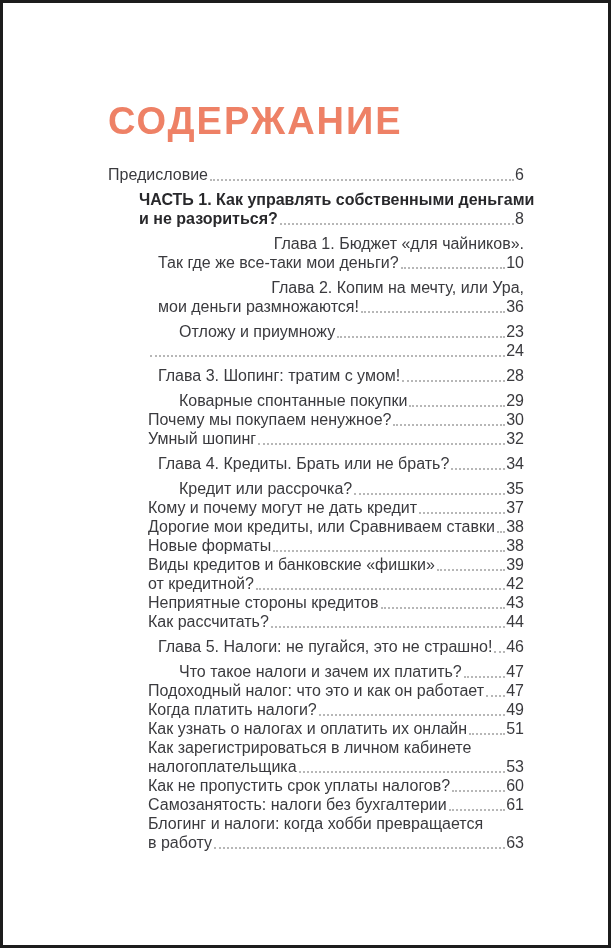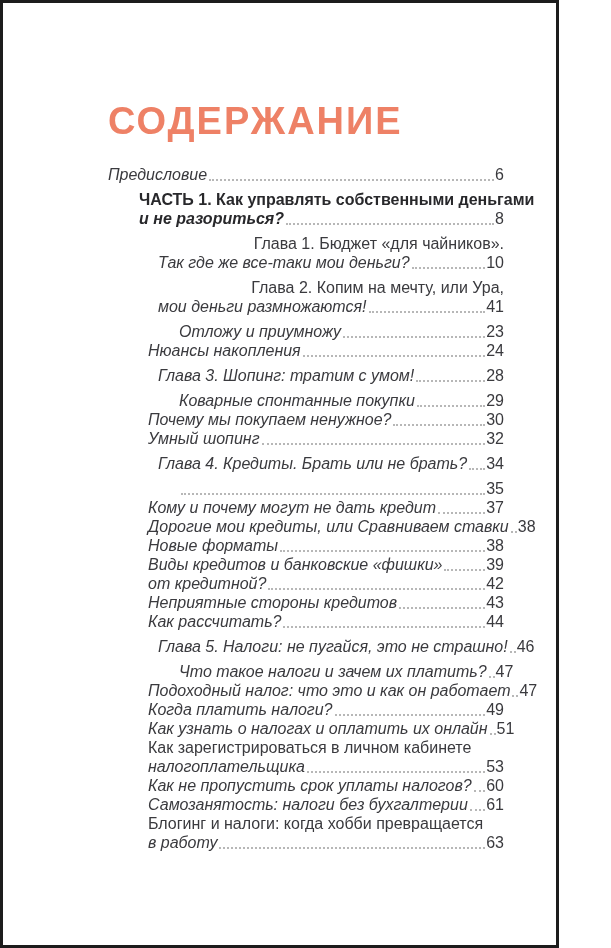--- a/index.html
+++ b/index.html
@@ -2,43 +2,43 @@
 <html><head>
 <meta charset="utf-8">
 <style>
   html, body { margin: 0; padding: 0; background: #ffffff; }
   body {
     width: 611px; height: 948px;
     font-family: "Liberation Sans", "DejaVu Sans", sans-serif;
   }
   .page {
     box-sizing: border-box;
-    width: 559px; height: 948px;
+    width: 611px; height: 948px;
     background: #ffffff;
     border: 3px solid #1c1c1c;
-    padding: 98px 52px 0 105px;
+    padding: 98px 84px 0 105px;
     overflow: hidden;
   }
   .title {
     margin: 0 0 24px 0;
     font-size: 38px;
     font-weight: 700;
     letter-spacing: 2px;
     color: #ee8166;
     line-height: 40px;
   }
   .toc { color: #3a3a3e; font-size: 16px; }
   .entry { line-height: 19px; }
   .entry.gap { margin-top: 6px; margin-left: 31px; }
   .entry.bold { font-weight: 700; color: #28282b; }
   .entry.level1 { padding-left: 19px; text-align: right; }
   .entry.level2 { padding-left: 40px; }
   .line { white-space: nowrap; }
   .lastline { display: flex; align-items: flex-end; }
-  .lastline .t { white-space: nowrap; font-style: italic; }
+  .lastline .t { white-space: nowrap; }
   .leader {
     flex: 1 1 auto;
     min-width: 6px;
     border-bottom: 2px dotted #b7b7b7;
     margin: 0 1px 3px 2px;
   }
   .num { white-space: nowrap; font-weight: 400; color: #3a3a3e; }
 </style>
 </head>
 <body>
@@ -67,33 +67,32 @@
           <span class="t">Так где же все-таки мои деньги?</span>
           <span class="leader"></span>
           <span class="num">10</span>
         </div>
       </div>
       <div class="entry level1 gap">
         <div class="line">Глава 2. Копим на мечту, или Ура,</div>
         <div class="lastline">
           <span class="t">мои деньги размножаются!</span>
           <span class="leader"></span>
-          <span class="num">41</span>
+          <span class="num">36</span>
         </div>
       </div>
       <div class="entry level2 gap">
         <div class="lastline">
           <span class="t">Отложу и приумножу</span>
           <span class="leader"></span>
           <span class="num">23</span>
         </div>
       </div>
       <div class="entry level2">
         <div class="lastline">
-          <span class="t">Нюансы накопления</span>
           <span class="leader"></span>
           <span class="num">24</span>
         </div>
       </div>
       <div class="entry level1 gap">
         <div class="lastline">
           <span class="t">Глава 3. Шопинг: тратим с умом!</span>
           <span class="leader"></span>
           <span class="num">28</span>
         </div>
@@ -121,20 +120,21 @@
       </div>
       <div class="entry level1 gap">
         <div class="lastline">
           <span class="t">Глава 4. Кредиты. Брать или не брать?</span>
           <span class="leader"></span>
           <span class="num">34</span>
         </div>
       </div>
       <div class="entry level2 gap">
         <div class="lastline">
+          <span class="t">Кредит или рассрочка?</span>
           <span class="leader"></span>
           <span class="num">35</span>
         </div>
       </div>
       <div class="entry level2">
         <div class="lastline">
           <span class="t">Кому и почему могут не дать кредит</span>
           <span class="leader"></span>
           <span class="num">37</span>
         </div>

